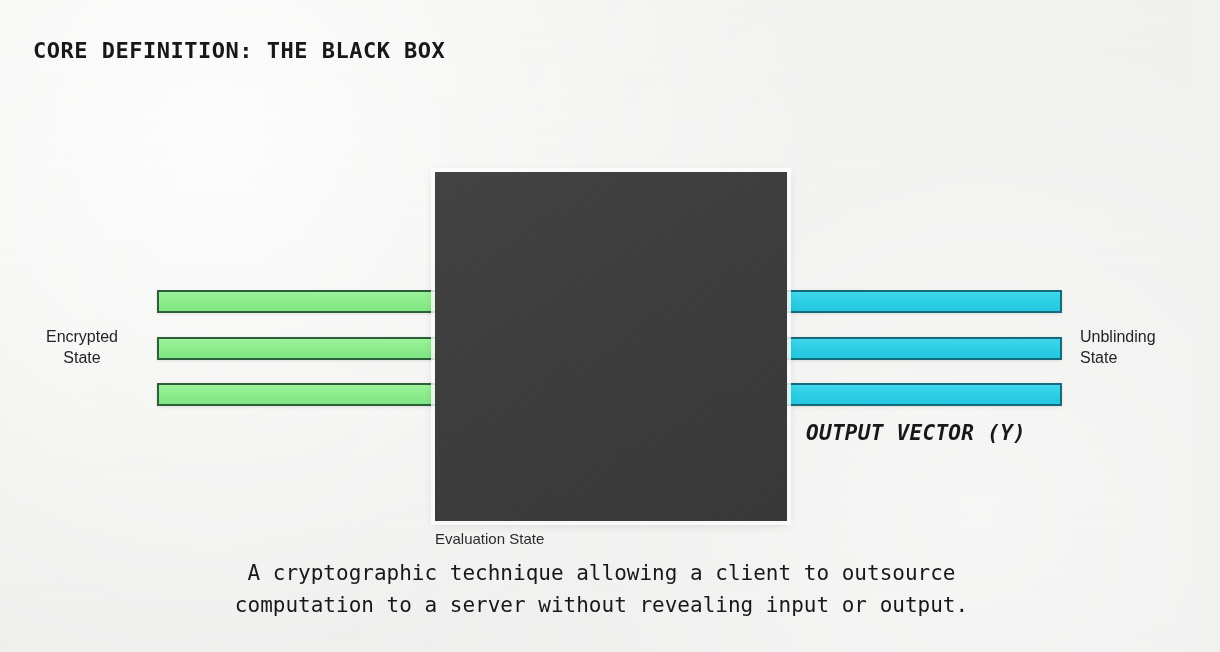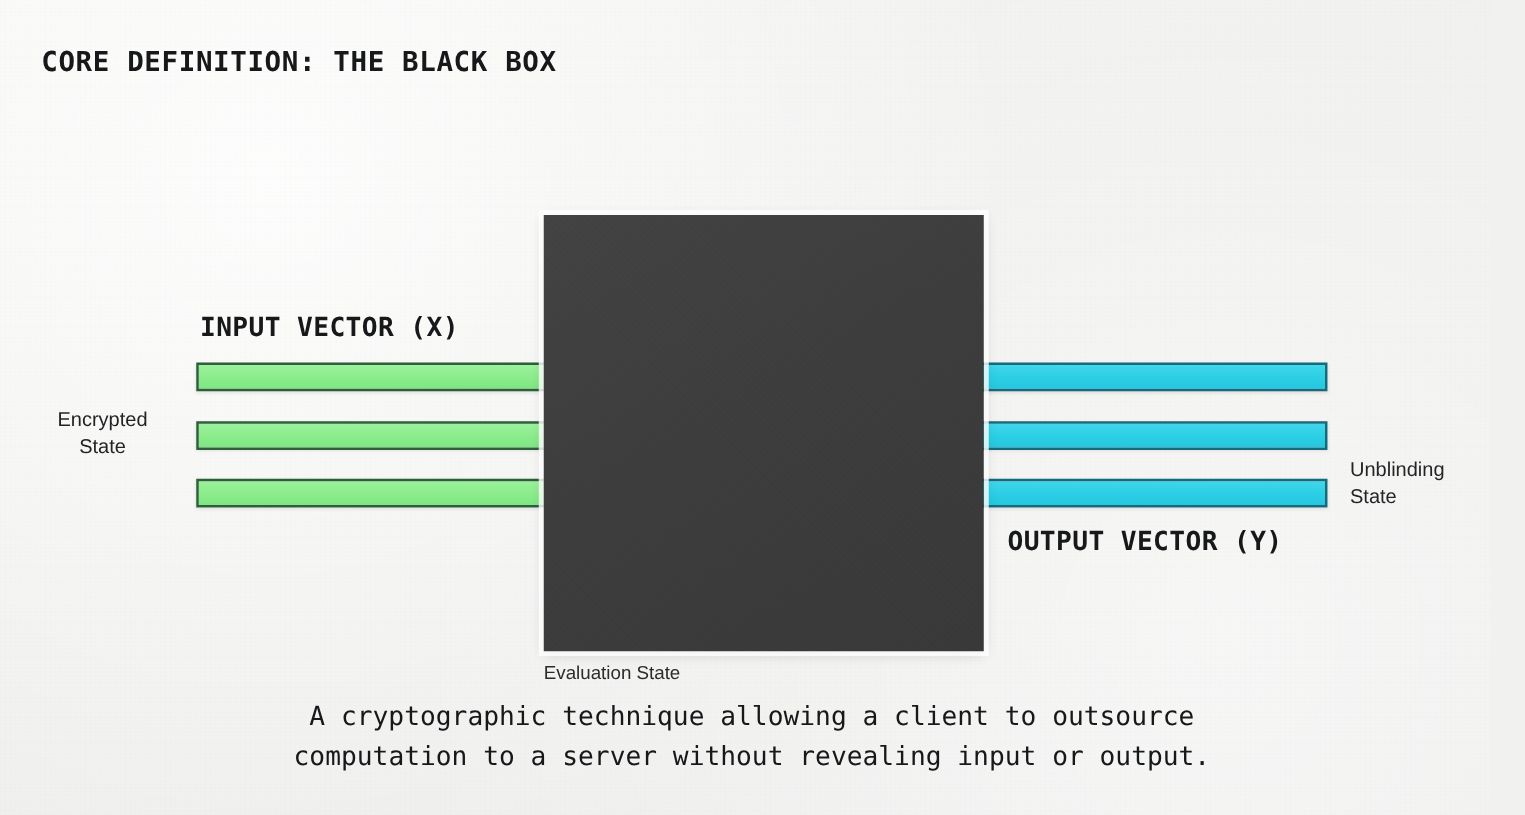--- a/index.html
+++ b/index.html
@@ -120,20 +120,21 @@
     position: absolute;
     left: 806px;
     top: 421px;
     font-family: "DejaVu Sans Mono", "Liberation Mono", monospace;
     font-size: 21px;
     font-weight: 700;
     letter-spacing: 0.3px;
     color: #17181a;
     white-space: pre;
     z-index: 6;
+    font-style: italic;
   }
 
   
   #encrypted-state-label {
     position: absolute;
     left: 18px;
     top: 326px;
     width: 128px;
     text-align: center;
     font-family: "Liberation Sans", sans-serif;
@@ -146,21 +147,20 @@
     position: absolute;
     left: 1080px;
     top: 326px;
     width: 135px;
     text-align: left;
     font-family: "Liberation Sans", sans-serif;
     font-size: 16px;
     line-height: 21px;
     color: #232426;
     z-index: 6;
-    margin-top: 40px;
   }
 
   
   #description {
     position: absolute;
     left: 0;
     right: 0;
     top: 557px;
     text-align: center;
     font-family: "DejaVu Sans Mono", "Liberation Mono", monospace;
@@ -197,21 +197,20 @@
   <div class="bar green" id="bar-in-2"></div>
   <div class="bar green" id="bar-in-3"></div>
 
   <div class="bar blue" id="bar-out-1"></div>
   <div class="bar blue" id="bar-out-2"></div>
   <div class="bar blue" id="bar-out-3"></div>
 
   <div id="black-box"></div>
   <div id="box-caption">Evaluation State</div>
 
-  <div id="input-vector-label">INPUT VECTOR (X)</div>
   <div id="output-vector-label">OUTPUT VECTOR (Y)</div>
 
   <div id="encrypted-state-label" style="white-space: pre-line;">Encrypted
 State</div>
   <div id="unblinding-state-label" style="white-space: pre-line;">Unblinding
 State</div>
 
   <div id="description">A cryptographic technique allowing a client to outsource
 computation to a server without revealing input or output.</div>
 

